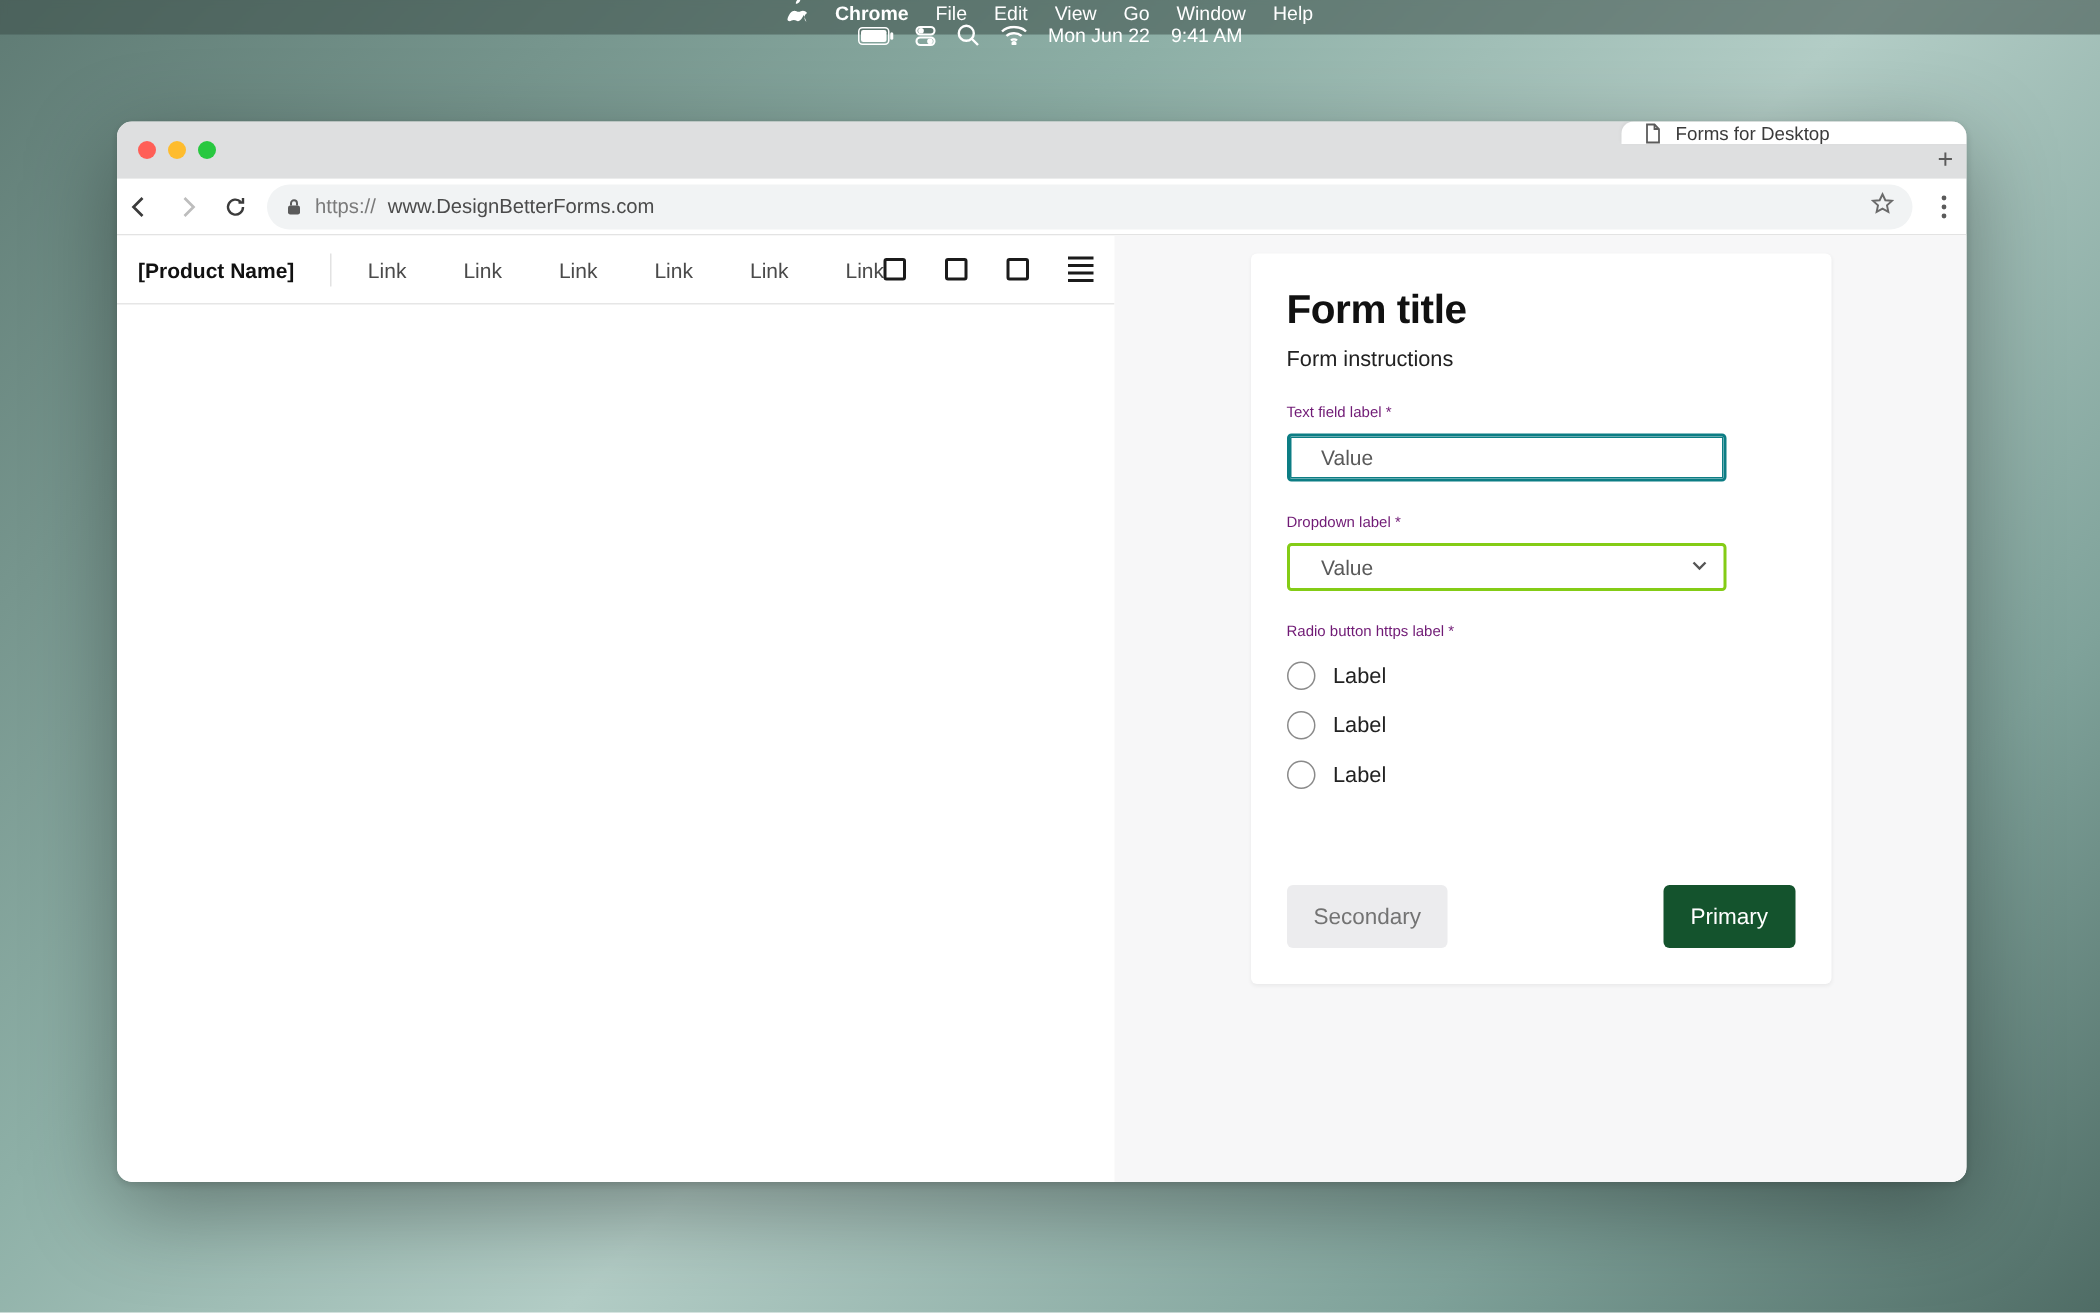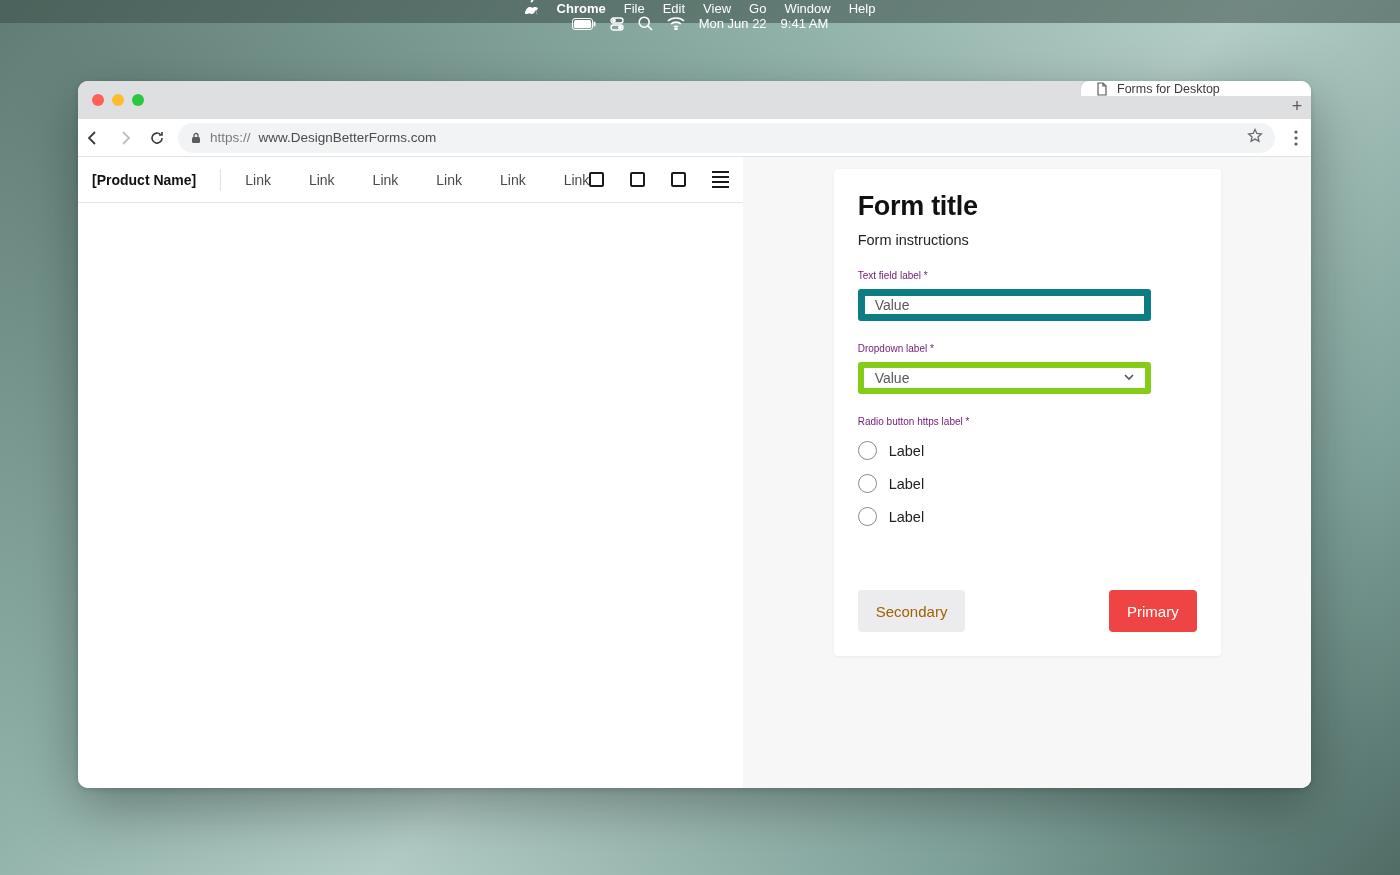--- a/index.html
+++ b/index.html
@@ -101,37 +101,37 @@
     box-shadow: 0 1px 3px rgba(0,0,0,0.06);
     padding: 22px 24px 24px;
   }
   .card h1 { font-size: 27px; font-weight:800; color:#111; letter-spacing:-0.3px; }
   .instr { margin-top: 10px; font-size: 14.5px; color:#222; }
 
   .field { margin-top: 22px; }
   .field-label { font-size: 10px; color:#701a75; }
   .input, .select {
     margin-top: 8px; width: 293px; height: 32px;
-    border: 6px solid #84cc16; border-radius: 3px;
-    display:flex; align-items:center; padding: 0 11px;
+    border: 2px solid #84cc16; border-radius: 3px;
+    display:flex; align-items:center; padding: 0 21px;
     font-size: 14px; color:#595959; background:#fff;
     position:relative;
   }
   .input.focused { border-color:#0c7d84; box-shadow: inset 0 0 0 1px #0c7d84; }
   .select .chev { position:absolute; right:10px; color:#555; }
 
   .radio { display:flex; align-items:center; gap:12px; margin-top:14px; }
   .radio:first-of-type { margin-top:10px; }
   .radio .circle { width:19px; height:19px; border:1.5px solid #8a8a8a; border-radius:50%; background:#fff; }
   .radio .rlabel { font-size:14.5px; color:#222; }
 
   .actions { margin-top: 64px; display:flex; justify-content:space-between; align-items:center; }
   .btn { height:42px; padding: 0 18px; border-radius:4px; font-size:15px; display:flex; align-items:center; justify-content:center; cursor:pointer; }
-  .btn.secondary { background:#ececee; color:#a16207; }
-  .btn.primary { background:#ef4444; color:#fff; font-weight:400; }
+  .btn.secondary { background:#ececee; color:#737373; }
+  .btn.primary { background:#14532d; color:#fff; font-weight:400; }
 
 </style>
 </head>
 <body>
 
 <div class="menubar">
   <div class="left">
     <span class="apple">
       <svg width="14" height="16" viewBox="0 0 14 16" fill="white">
           <path d="M9.6 0c.1 1-.3 2-.9 2.7-.6.7-1.6 1.2-2.5 1.1-.1-1 .4-2 1-2.6C7.8.5 8.8 0 9.6 0zM12 12.2c-.4.9-.6 1.3-1.1 2.1-.7 1.1-1.8 2.5-3.1 2.5-1.2 0-1.5-.8-3.1-.8s-2 .8-3.1.8C.3 16.8-.6 15.5-.6 15.5l0 0C.1 14.4.5 13.7.8 13c.8-1.8 2.3-4 4.4-4 .1 0 0 0 0 0 1.1 0 1.8.8 3.1.8 1.2 0 1.9-.8 3.1-.8 1.1 0 2.3.6 3.1 1.7-2.7 1.5-2.3 5.4-.5 6.5z" transform="translate(0 -1) scale(0.9)"></path>

